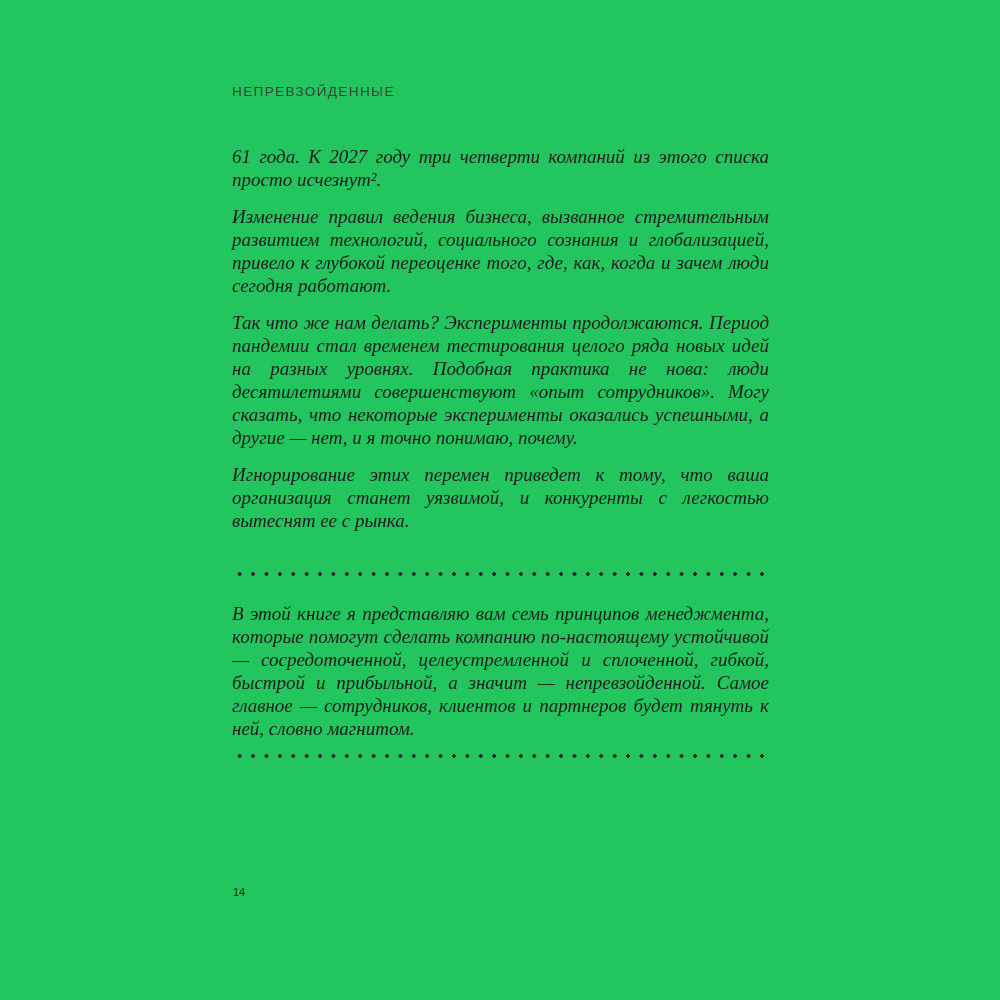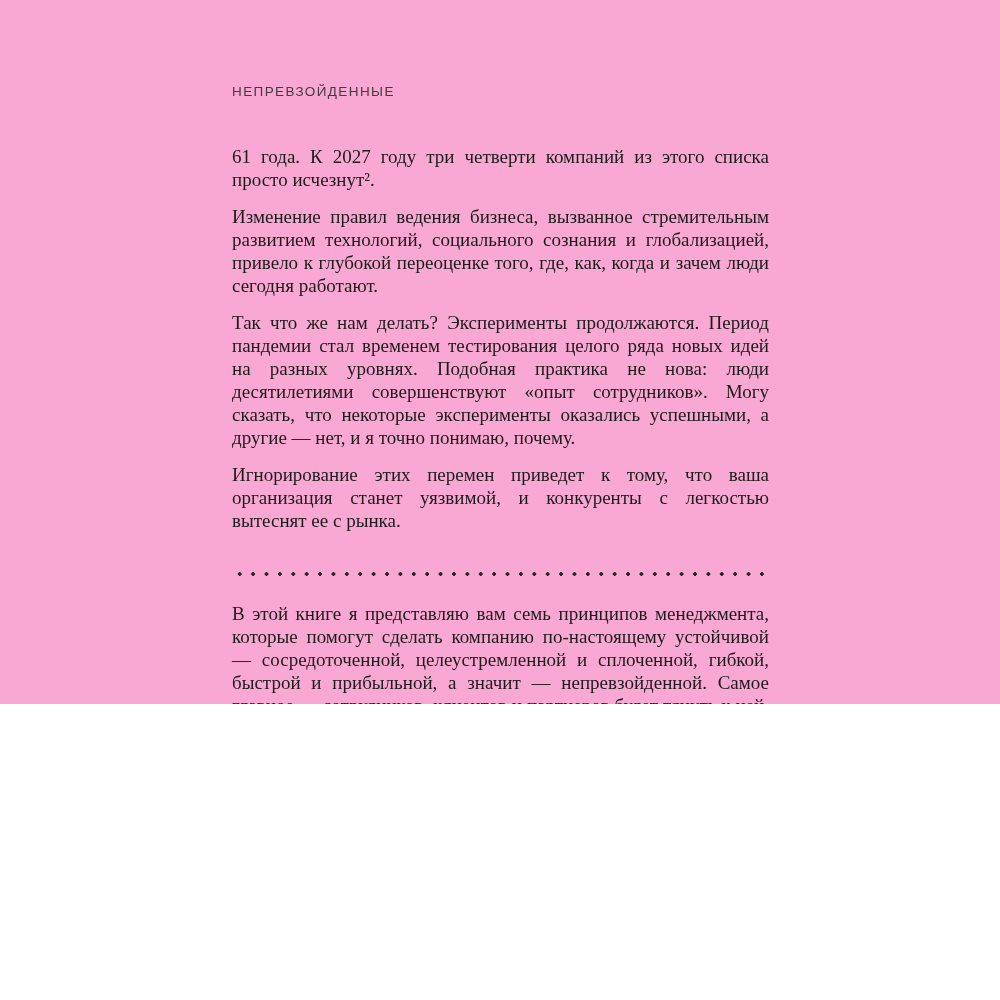--- a/index.html
+++ b/index.html
@@ -3,22 +3,22 @@
 <meta charset="utf-8">
 <style>
   html, body {
     margin: 0;
     padding: 0;
     background: #ffffff;
   }
   .page {
     position: relative;
     width: 1000px;
-    height: 704px;
-    background: #f9a8d4;
+    height: 1000px;
+    background: #22c55e;
     overflow: hidden;
     font-family: "Liberation Serif", serif;
   }
   .content {
     position: absolute;
     left: 232px;
     top: 84px;
     width: 537px;
   }
   .running-head {
@@ -29,20 +29,21 @@
     color: #3d3d3d;
     margin: 0 0 46px 0;
   }
   .body-para {
     font-size: 19px;
     line-height: 23px;
     text-align: justify;
     color: #1c1c1c;
     margin: 0 0 14px 0;
     hyphens: auto;
+    font-style: italic;
     -webkit-hyphens: auto;
   }
   .separator {
     height: 4px;
     width: 100%;
     background-image: radial-gradient(circle, #262626 1.8px, transparent 2px);
     background-size: 13.4px 4px;
     background-repeat: repeat-x;
     background-position: 1px center;
   }

